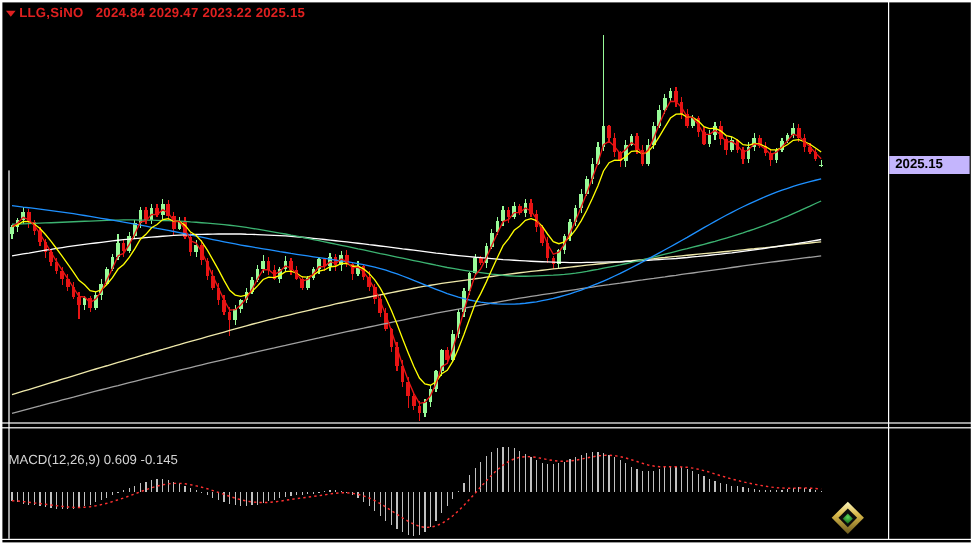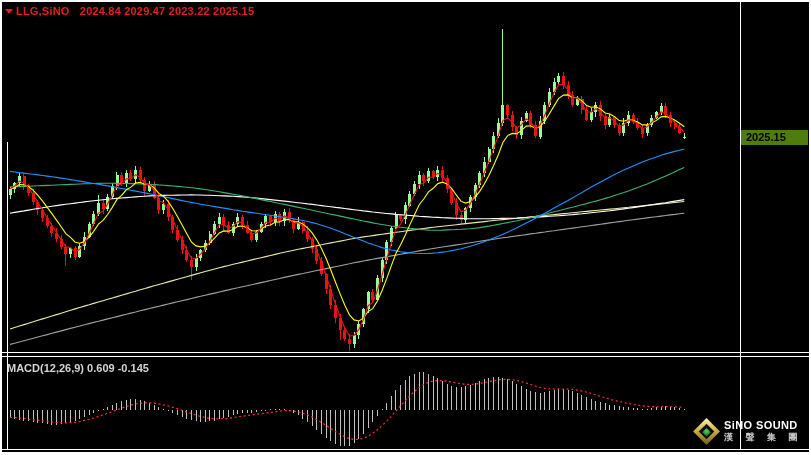--- a/index.html
+++ b/index.html
@@ -13,26 +13,26 @@
     position:absolute;left:16px;top:5px;color:#e02020;
     font-size:11px;font-weight:700;letter-spacing:.2px;white-space:nowrap;
   }
   .title .vals{margin-left:7px;}
   .tri{
     position:absolute;left:5px;top:9px;width:0;height:0;
     border-left:4px solid transparent;border-right:4px solid transparent;
     border-top:5px solid #e02020;
   }
   .macd-label{
-    position:absolute;left:7px;top:362px;color:#d4d4d4;
-    font-size:11px;font-weight:700;white-space:nowrap;
+    position:absolute;left:7px;top:378px;color:#d4d4d4;
+    font-size:11px;font-weight:400;white-space:nowrap;
   }
   .price-tag{
     position:absolute;left:741px;top:130px;width:67px;height:15px;
-    background:#4d7c0f;color:#000;font-size:11px;font-weight:700;
+    background:#c4b5fd;color:#000;font-size:11px;font-weight:700;
     line-height:15px;padding-left:5px;box-sizing:border-box;z-index:6;
   }
   .watermark{position:absolute;left:694px;top:419px;display:flex;align-items:center;z-index:4;}
   .diamond{
     width:19px;height:19px;transform:rotate(45deg);margin:3px 8px 3px 3px;
     background:linear-gradient(135deg,#fdf7c0 0%,#d9b94a 40%,#6e5c1e 100%);
     display:flex;align-items:center;justify-content:center;
   }
   .diamond .mid{width:11px;height:11px;background:#0c0c0c;display:flex;align-items:center;justify-content:center;}
   .diamond .gem{width:6px;height:6px;background:radial-gradient(circle at 35% 35%,#5ad65c,#146616);}
@@ -513,24 +513,20 @@
     <span>MACD(12,26,9)</span>
     <span>0.609 -0.145</span>
   </div>
 
   <div class="watermark">
     <div class="diamond">
       <div class="mid">
           <div class="gem"></div>
         </div>
     </div>
-    <div class="wm-text">
-      <div class="wm-line1">SiNO SOUND</div>
-      <div class="wm-line2">漢 聲 集 團</div>
-    </div>
   </div>
 
   <div id="priceAxis" class="abs" style="left:740px;top:0;width:71px;height:455px;"></div>
 
   <div class="price-tag">
     <span>2025.15</span>
   </div>
 
   <div class="abs border" style="left:0;top:352px;width:811px;height:1px;"></div>
   <div class="abs border" style="left:0;top:356px;width:811px;height:1px;"></div>

